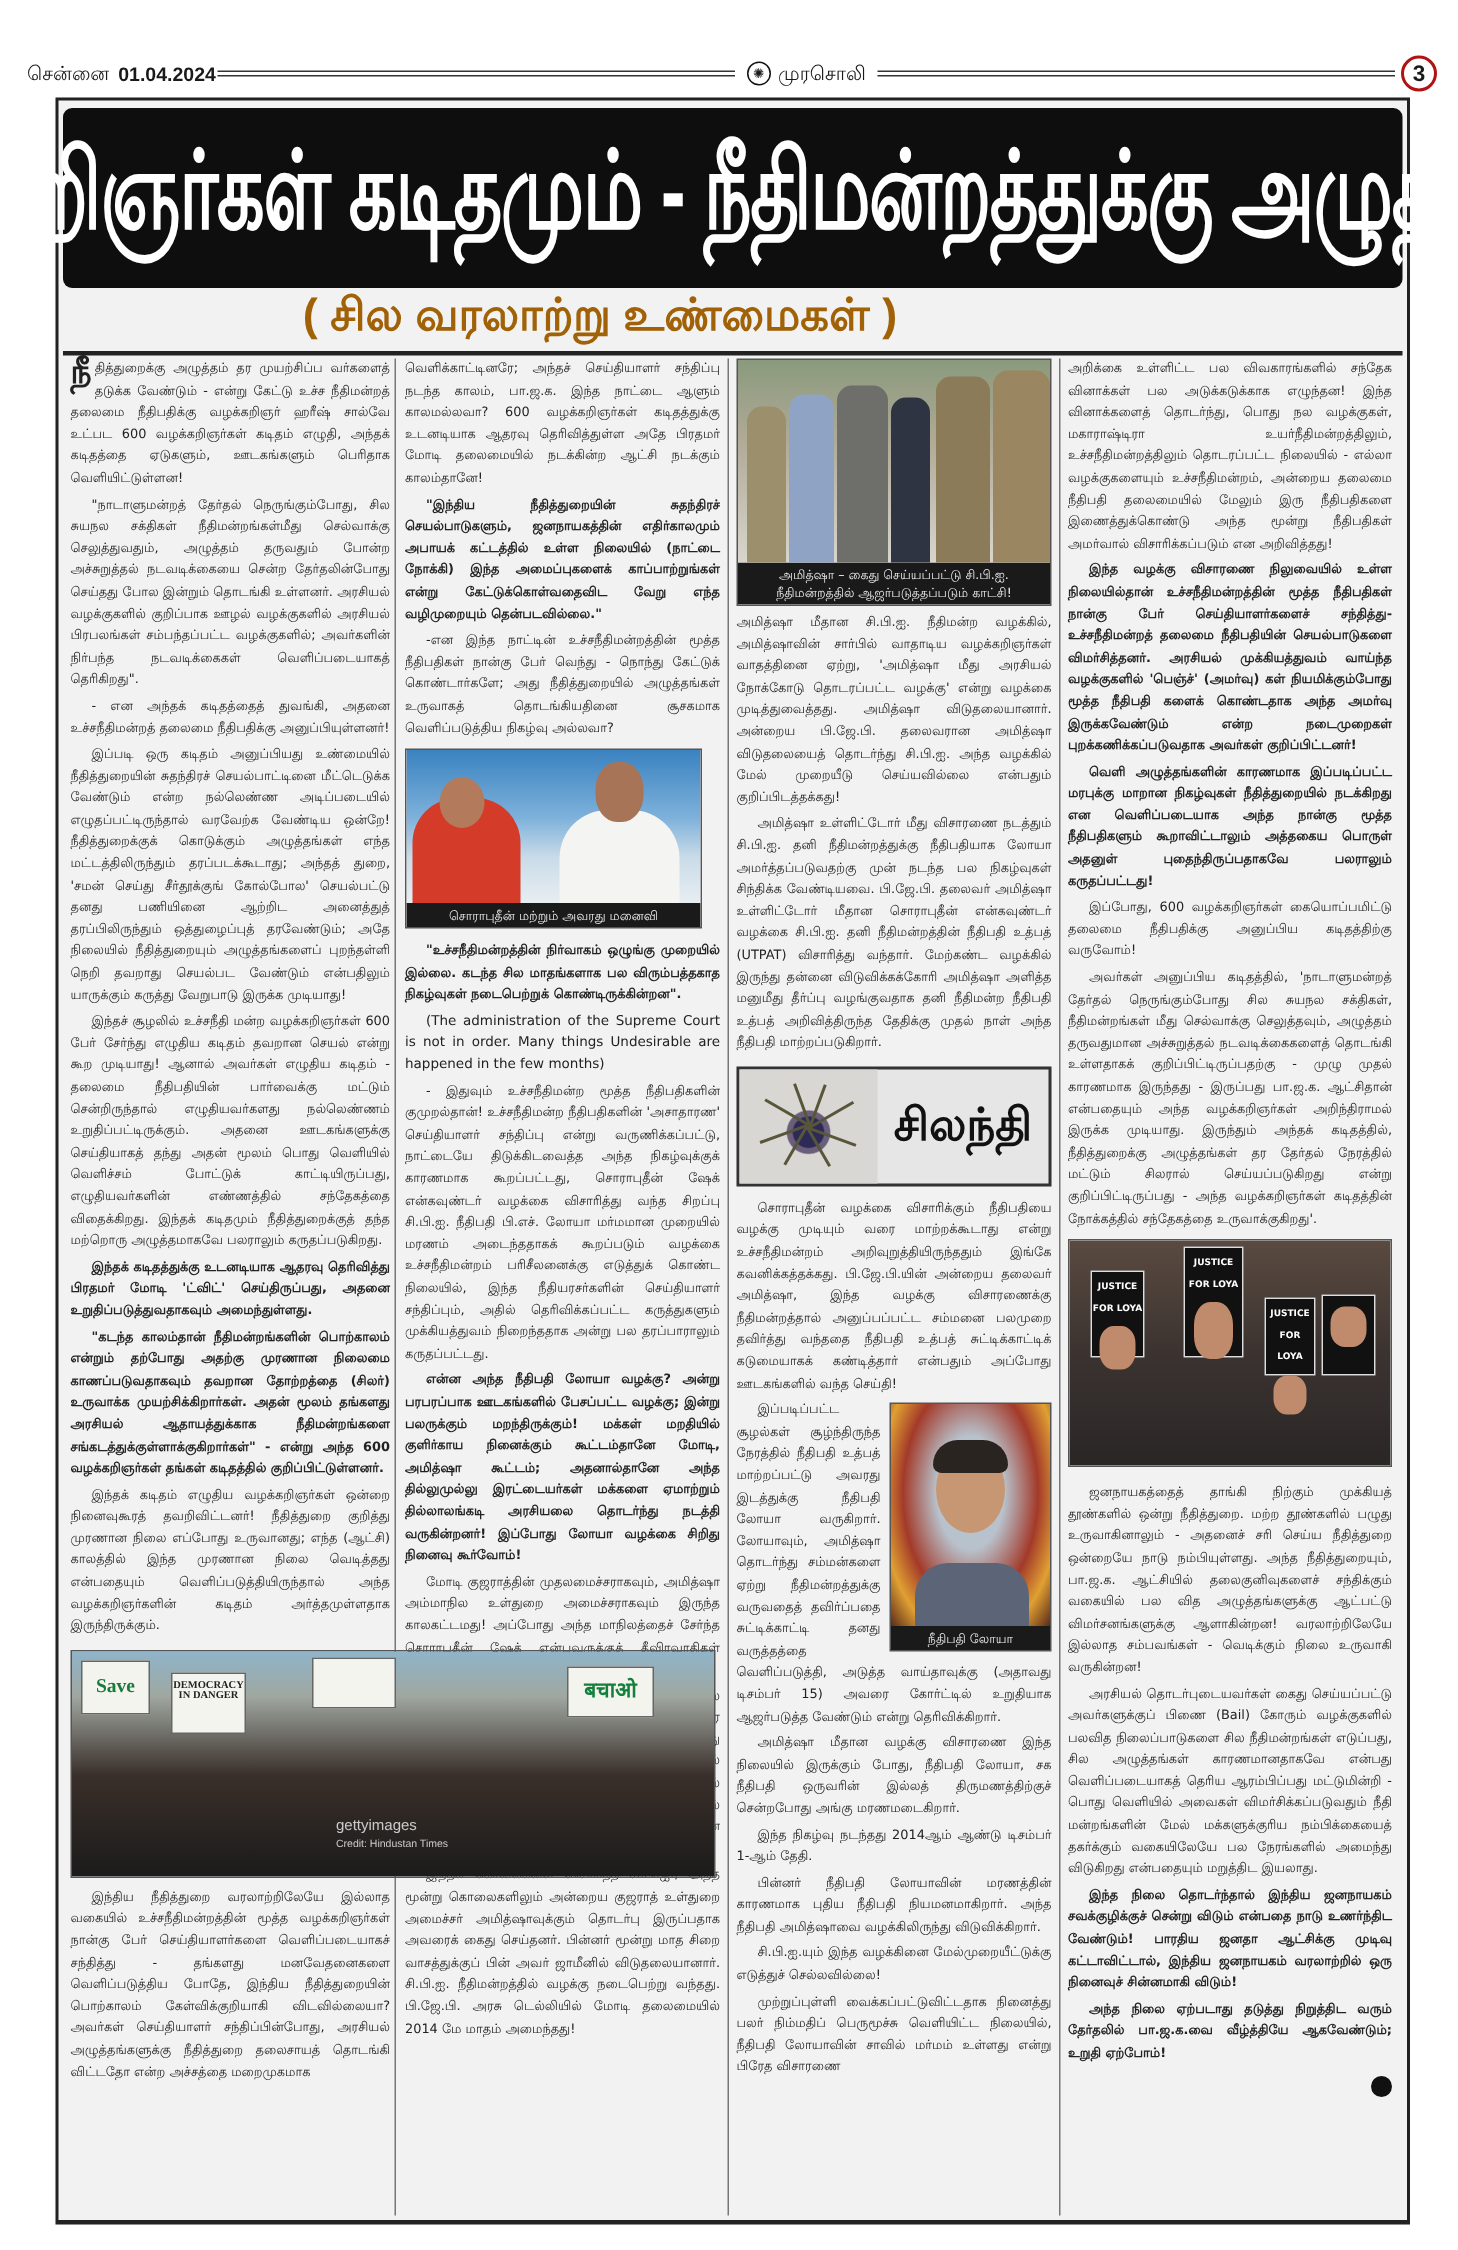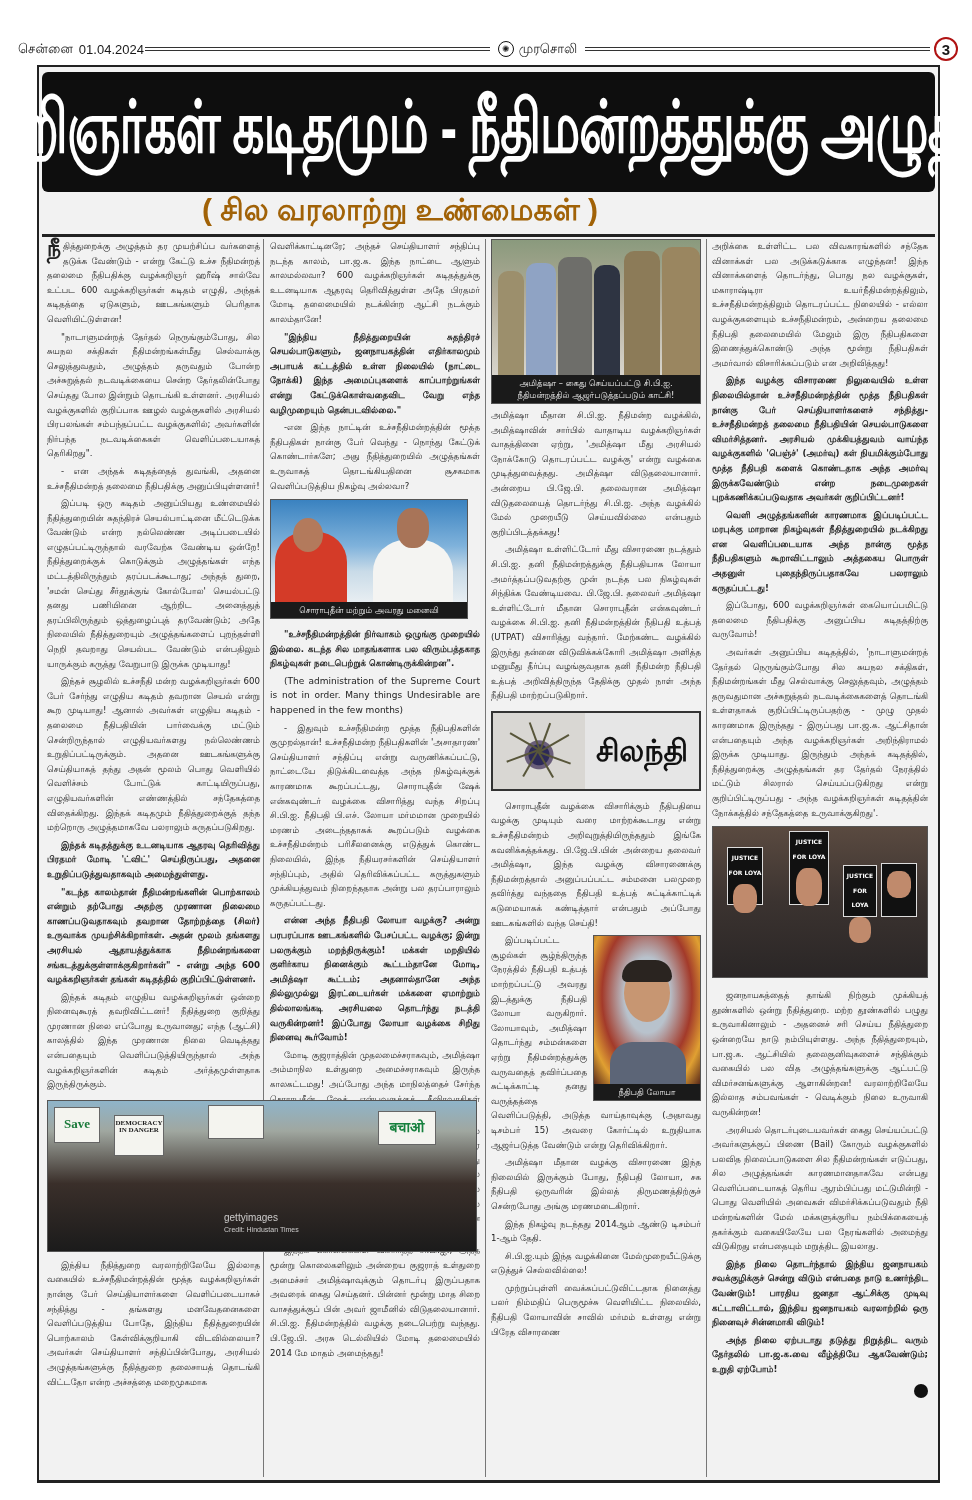--- a/index.html
+++ b/index.html
@@ -2,21 +2,21 @@
 <html><head>
 <meta charset="utf-8">
 <style>
   * { box-sizing: border-box; margin: 0; padding: 0; }
   html, body { width: 972px; height: 1500px; background: #ffffff; overflow: hidden; }
   body { font-family: "DejaVu Sans", sans-serif; color: #1a1a1a; position: relative; }
 
   
   .masthead { position: absolute; left: 18px; top: 38px; width: 940px; height: 22px; display: flex; align-items: center; font-family: "Liberation Sans", sans-serif; font-size: 13px; }
   .mh-city { font-weight: normal; margin-right: 6px; }
-  .mh-date { font-weight: normal; margin-right: 1px; }
+  .mh-date { font-weight: bold; margin-right: 1px; }
   .mh-rule { flex: 1; height: 4px; border-top: 1px solid #333; border-bottom: 1px solid #333; }
   .mh-center { display: flex; align-items: center; margin: 0 8px; }
   .mh-logo { width: 16px; height: 16px; border-radius: 50%; border: 1.5px solid #111; display: inline-flex; align-items: center; justify-content: center; font-size: 9px; margin-right: 5px; background: #fff; }
   .mh-page { width: 24px; height: 24px; border-radius: 50%; border: 2px solid #b01313; display: inline-flex; align-items: center; justify-content: center; font-weight: bold; font-size: 15px; margin-left: 4px; background: #fff; }
 
   
   .frame { position: absolute; left: 37px; top: 65px; width: 903px; height: 1418px; border: 2px solid #222; border-bottom-width: 3px; background: #f2f2f2; }
   .headline-box { position: absolute; left: 3px; top: 5px; width: 893px; height: 120px; background: #0e0e0e; border-radius: 6px; display: flex; align-items: center; justify-content: center; }
   .headline { color: #fff; font-family: "Liberation Sans", sans-serif; font-weight: bold; font-size: 50px; letter-spacing: -1px; transform: scaleY(1.45); white-space: nowrap; }
   .subhead { position: absolute; left: 0; top: 125px; width: 722px; height: 40px; display: flex; align-items: center; justify-content: center; font-family: "Liberation Sans", sans-serif; font-weight: bold; font-size: 30px; color: #a16207; }
@@ -180,20 +180,21 @@
       <div class="ph-fill">
         <div class="suit"></div>
           <div class="face"></div>
           <div class="hair"></div>
       </div>
       <div class="caption">நீதிபதி லோயா</div>
     </div>
     <p>இப்படிப்பட்ட சூழல்கள் சூழ்ந்திருந்த நேரத்தில் நீதிபதி உத்பத் மாற்றப்பட்டு அவரது இடத்துக்கு நீதிபதி லோயா வருகிறார். லோயாவும், அமித்ஷா தொடர்ந்து சம்மன்களை ஏற்று நீதிமன்றத்துக்கு வருவதைத் தவிர்ப்பதை சுட்டிக்காட்டி தனது வருத்தத்தை வெளிப்படுத்தி, அடுத்த வாய்தாவுக்கு (அதாவது டிசம்பர் 15) அவரை கோர்ட்டில் உறுதியாக ஆஜர்படுத்த வேண்டும் என்று தெரிவிக்கிறார்.</p>
     <p>அமித்ஷா மீதான வழக்கு விசாரணை இந்த நிலையில் இருக்கும் போது, நீதிபதி லோயா, சக நீதிபதி ஒருவரின் இல்லத் திருமணத்திற்குச் சென்றபோது அங்கு மரணமடைகிறார்.</p>
     <p>இந்த நிகழ்வு நடந்தது 2014ஆம் ஆண்டு டிசம்பர் 1-ஆம் தேதி.</p>
+    <p>பின்னர் நீதிபதி லோயாவின் மரணத்தின் காரணமாக புதிய நீதிபதி நியமனமாகிறார். அந்த நீதிபதி அமித்ஷாவை வழக்கிலிருந்து விடுவிக்கிறார்.</p>
     <p>சி.பி.ஐ.யும் இந்த வழக்கினை மேல்முறையீட்டுக்கு எடுத்துச் செல்லவில்லை!</p>
     <p>முற்றுப்புள்ளி வைக்கப்பட்டுவிட்டதாக நினைத்து பலர் நிம்மதிப் பெருமூச்சு வெளியிட்ட நிலையில், நீதிபதி லோயாவின் சாவில் மர்மம் உள்ளது என்று பிரேத விசாரணை</p>
   </div>
 
   <div class="col c4">
     <p style="text-indent:0">அறிக்கை உள்ளிட்ட பல விவகாரங்களில் சந்தேக வினாக்கள் பல அடுக்கடுக்காக எழுந்தன! இந்த வினாக்களைத் தொடர்ந்து, பொது நல வழக்குகள், மகாராஷ்டிரா உயர்நீதிமன்றத்திலும், உச்சநீதிமன்றத்திலும் தொடரப்பட்ட நிலையில் - எல்லா வழக்குகளையும் உச்சநீதிமன்றம், அன்றைய தலைமை நீதிபதி தலைமையில் மேலும் இரு நீதிபதிகளை இணைத்துக்கொண்டு அந்த மூன்று நீதிபதிகள் அமர்வால் விசாரிக்கப்படும் என அறிவித்தது!</p>
     <p class="b">இந்த வழக்கு விசாரணை நிலுவையில் உள்ள நிலையில்தான் உச்சநீதிமன்றத்தின் மூத்த நீதிபதிகள் நான்கு பேர் செய்தியாளர்களைச் சந்தித்து- உச்சநீதிமன்றத் தலைமை நீதிபதியின் செயல்பாடுகளை விமர்சித்தனர். அரசியல் முக்கியத்துவம் வாய்ந்த வழக்குகளில் 'பெஞ்ச்' (அமர்வு) கள் நியமிக்கும்போது மூத்த நீதிபதி களைக் கொண்டதாக அந்த அமர்வு இருக்கவேண்டும் என்ற நடைமுறைகள் புறக்கணிக்கப்படுவதாக அவர்கள் குறிப்பிட்டனர்!</p>
     <p class="b">வெளி அழுத்தங்களின் காரணமாக இப்படிப்பட்ட மரபுக்கு மாறான நிகழ்வுகள் நீதித்துறையில் நடக்கிறது என வெளிப்படையாக அந்த நான்கு மூத்த நீதிபதிகளும் கூறாவிட்டாலும் அத்தகைய பொருள் அதனுள் புதைந்திருப்பதாகவே பலராலும் கருதப்பட்டது!</p>
     <p>இப்போது, 600 வழக்கறிஞர்கள் கையொப்பமிட்டு தலைமை நீதிபதிக்கு அனுப்பிய கடிதத்திற்கு வருவோம்!</p>
     <p>அவர்கள் அனுப்பிய கடிதத்தில், 'நாடாளுமன்றத் தேர்தல் நெருங்கும்போது சில சுயநல சக்திகள், நீதிமன்றங்கள் மீது செல்வாக்கு செலுத்தவும், அழுத்தம் தருவதுமான அச்சுறுத்தல் நடவடிக்கைகளைத் தொடங்கி உள்ளதாகக் குறிப்பிட்டிருப்பதற்கு - முழு முதல் காரணமாக இருந்தது - இருப்பது பா.ஜ.க. ஆட்சிதான் என்பதையும் அந்த வழக்கறிஞர்கள் அறிந்திராமல் இருக்க முடியாது. இருந்தும் அந்தக் கடிதத்தில், நீதித்துறைக்கு அழுத்தங்கள் தர தேர்தல் நேரத்தில் மட்டும் சிலரால் செய்யப்படுகிறது என்று குறிப்பிட்டிருப்பது - அந்த வழக்கறிஞர்கள் கடிதத்தின் நோக்கத்தில் சந்தேகத்தை உருவாக்குகிறது'.</p>

